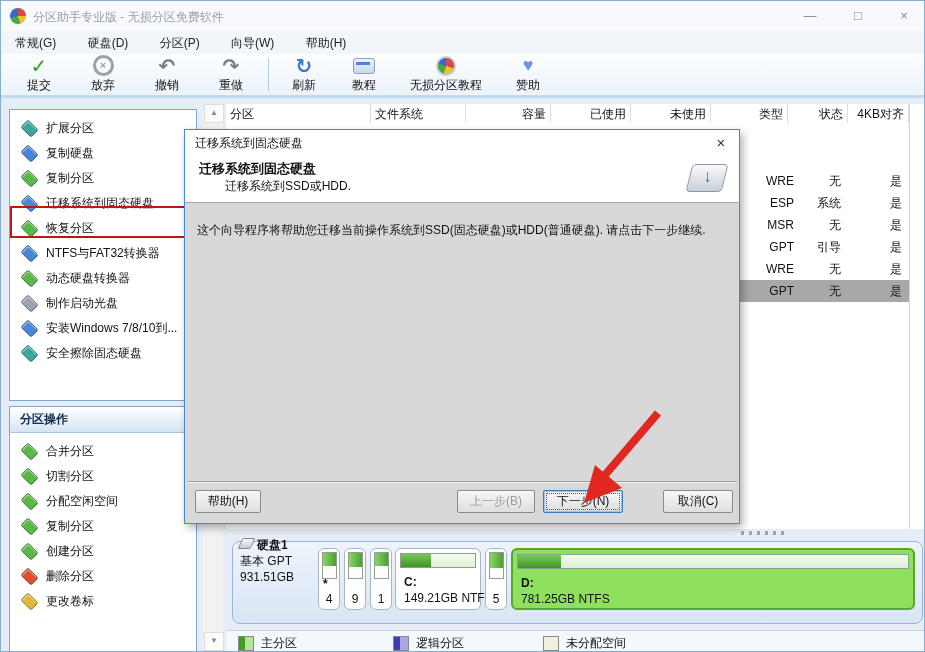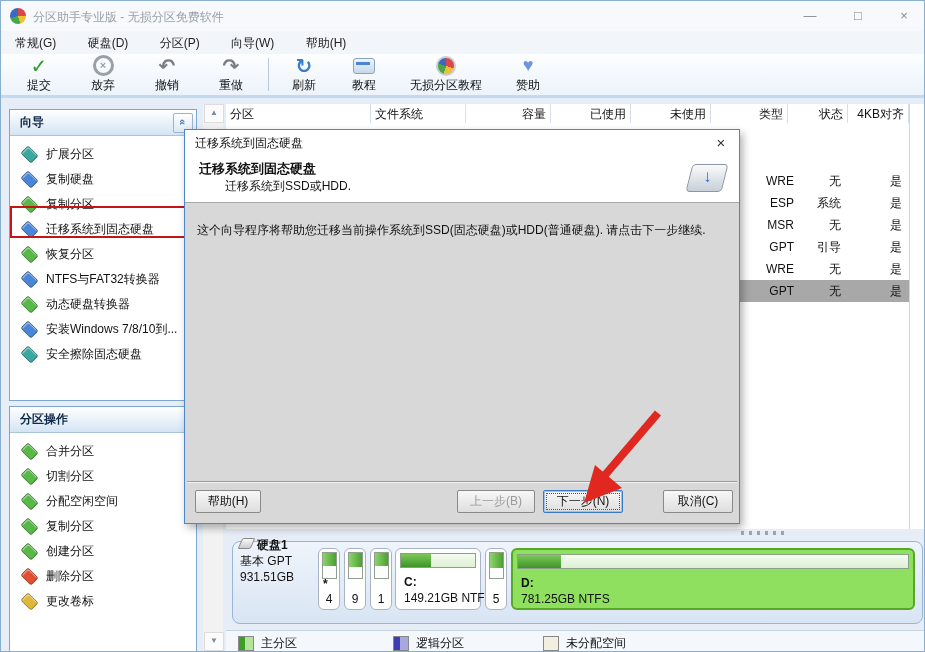--- a/index.html
+++ b/index.html
@@ -210,24 +210,20 @@
     </div>
     <div class="tool" style="width:60px">
       <div class="ticon">
           <span class="g-heart">♥</span>
         </div>
       <div class="tlabel">赞助</div>
     </div>
   </div>
 
   <div id="panel-wizard" class="abs side-panel">
-    <div class="panel-header">
-      <span>向导</span>
-      <span class="collapse-btn"><span>«</span></span>
-    </div>
     <div class="side-items">
       <div class="side-item">
         <span class="side-icon" style="background: rgb(58, 168, 160);"></span>
         <span class="side-label">扩展分区</span>
       </div>
       <div class="side-item">
         <span class="side-icon" style="background: rgb(74, 134, 216);"></span>
         <span class="side-label">复制硬盘</span>
       </div>
       <div class="side-item">
@@ -242,20 +238,24 @@
         <span class="side-icon" style="background: rgb(88, 184, 72);"></span>
         <span class="side-label">恢复分区</span>
       </div>
       <div class="side-item">
         <span class="side-icon" style="background: rgb(74, 134, 216);"></span>
         <span class="side-label">NTFS与FAT32转换器</span>
       </div>
       <div class="side-item">
         <span class="side-icon" style="background: rgb(88, 184, 72);"></span>
         <span class="side-label">动态硬盘转换器</span>
+      </div>
+      <div class="side-item">
+        <span class="side-icon" style="background: rgb(154, 164, 176);"></span>
+        <span class="side-label">制作启动光盘</span>
       </div>
       <div class="side-item">
         <span class="side-icon" style="background: rgb(74, 134, 216);"></span>
         <span class="side-label">安装Windows 7/8/10到...</span>
       </div>
       <div class="side-item">
         <span class="side-icon" style="background: rgb(58, 168, 160);"></span>
         <span class="side-label">安全擦除固态硬盘</span>
       </div>
     </div>

